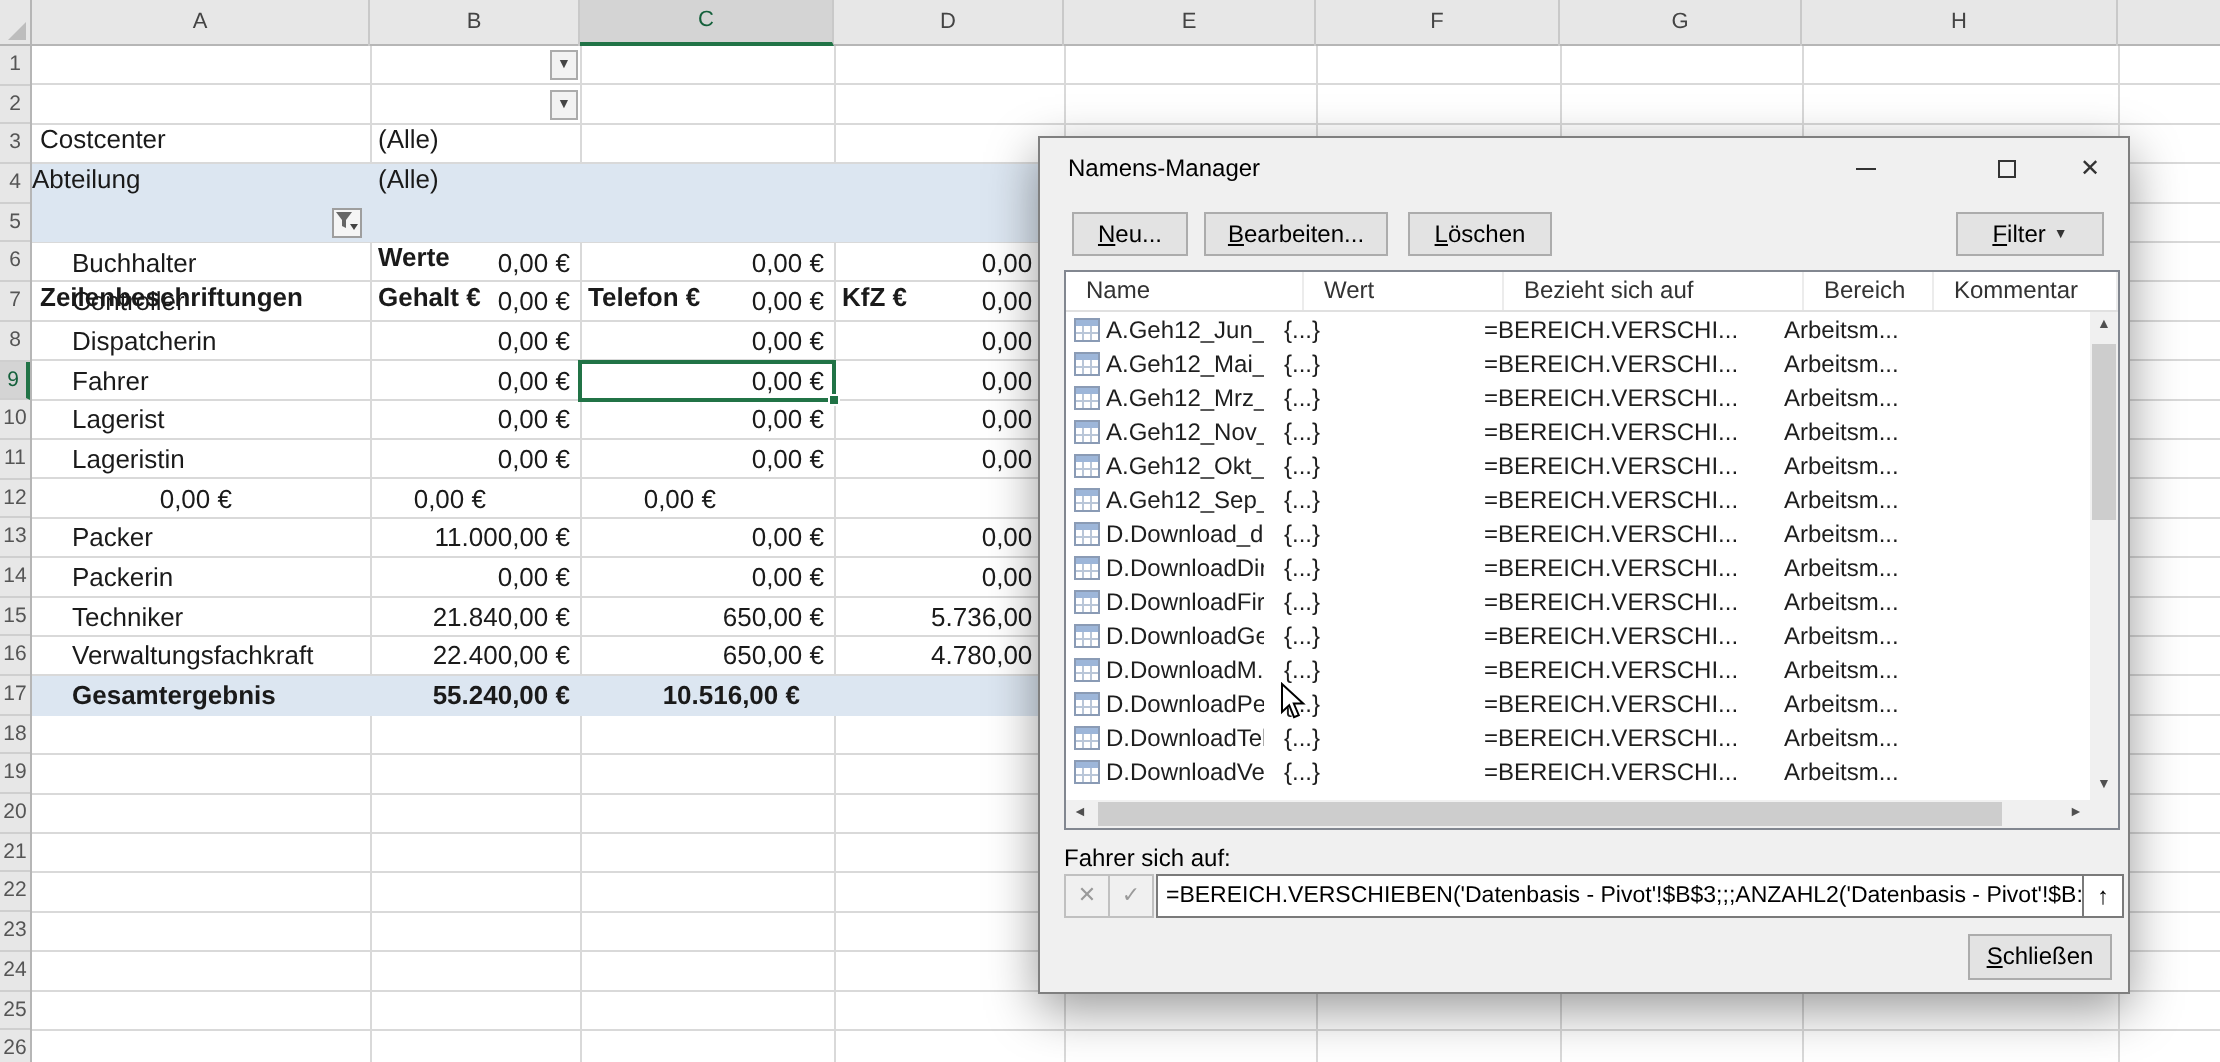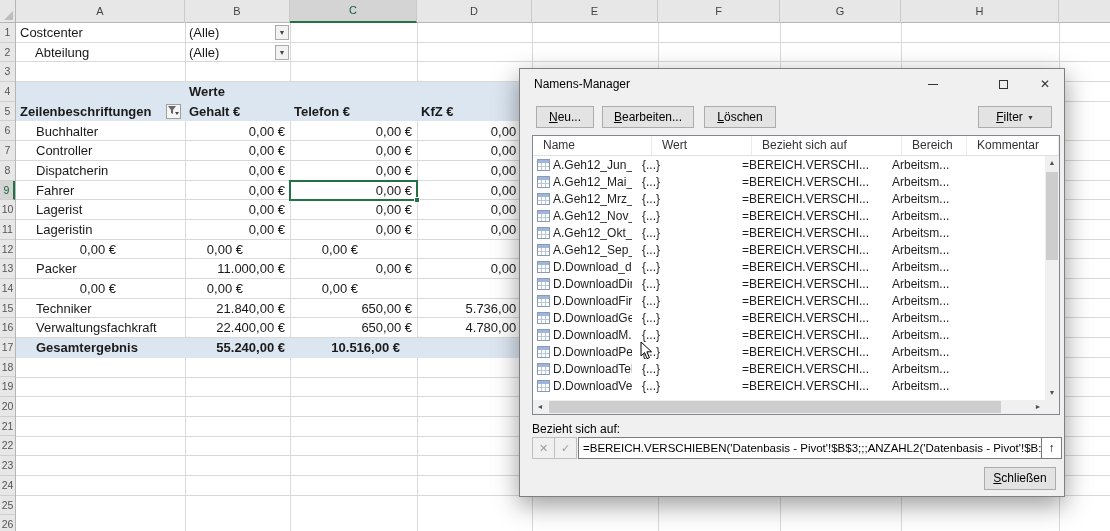--- a/index.html
+++ b/index.html
@@ -25,21 +25,21 @@
             text-align:center; border-bottom:1px solid #CFCFCF; }
   .row-headers div:nth-of-type(9) { background:#D4D4D4; color:#14603B; border-right:2px solid #217346; }
 
   
   .sheetbody { position:absolute; left:16px; top:23px; right:0; bottom:0; background:
       repeating-linear-gradient(to bottom, transparent 0 18.7px, #D9D9D9 18.7px 19.7px); }
   .vl { position:absolute; top:0; bottom:0; width:1px; background:#D9D9D9; }
   .band { position:absolute; left:0; width:516px; background:#DCE6F1; }
   .band45 { top:59.1px; height:39.4px; }
   .band17 { top:315.2px; height:19.7px; }
-  .cell { position:absolute; height:19.7px; line-height:19.7px; font-size:13px; color:#1a1a1a; white-space:nowrap; }
+  .cell { position:absolute; height:19.7px; line-height:19.7px; font-size:13px; color:#1a1a1a; white-space:nowrap;margin-top:37px; }
   .b { font-weight:bold; }
   .ddbtn { position:absolute; width:14px; height:15px; background:#F2F2F2; border:1px solid #ABABAB;
            font-size:7px; color:#444; text-align:center; line-height:13px; }
   .fltbtn { position:absolute; width:15px; height:15px; background:#F5F5F5; border:1px solid #9E9E9E;
            display:flex; align-items:center; justify-content:center; }
   .pivot-rows { position:absolute; left:0; top:98.5px; width:516px; }
   .prow { display:flex; height:19.7px; line-height:19.7px; font-size:13px; color:#1a1a1a; }
   .totrow { position:absolute; left:0; top:315.2px; width:516px; display:flex; height:19.7px;
             line-height:19.7px; font-size:13px; font-weight:bold; color:#1a1a1a; }
   .ca { width:169px; padding-left:20px; overflow:hidden; white-space:nowrap; }
@@ -161,21 +161,21 @@
     <div class="vl" style="left:764px"></div>
     <div class="vl" style="left:885px"></div>
     <div class="vl" style="left:1043px"></div>
 
     <div class="band band45"></div>
     <div class="band band17"></div>
 
     <div class="cell" style="left:4px; top:0">Costcenter</div>
     <div class="cell" style="left:173px; top:0">(Alle)</div>
     <div class="ddbtn" style="left:259px; top:2px"><span>▼</span></div>
-    <div class="cell" style="left:19px; top:19.7px">Abteilung</div>
+    <div class="cell" style="left:0; top:19.7px">Abteilung</div>
     <div class="cell" style="left:173px; top:19.7px">(Alle)</div>
     <div class="ddbtn" style="left:259px; top:21.7px"><span>▼</span></div>
 
     <div class="cell b" style="left:173px; top:59.1px">Werte</div>
     <div class="cell b" style="left:4px; top:78.8px">Zeilenbeschriftungen</div>
     <div class="fltbtn" style="left:150px; top:80.8px">
       <svg width="11" height="10" viewBox="0 0 11 10">
           <path d="M0 0 H8 L5 4 V8 L3 7 V4 Z" fill="#666"></path>
           <path d="M7 6 h4 l-2 3 z" fill="#444"></path>
         </svg>
@@ -235,20 +235,21 @@
         </div>
 
         <div class="prow">
           <div class="ca">Packer</div>
           <div class="cb">11.000,00 €</div>
           <div class="cc">0,00 €</div>
           <div class="cd">0,00 €</div>
         </div>
 
         <div class="prow">
+          <div class="ca">Packerin</div>
           <div class="cb">0,00 €</div>
           <div class="cc">0,00 €</div>
           <div class="cd">0,00 €</div>
         </div>
 
         <div class="prow">
           <div class="ca">Techniker</div>
           <div class="cb">21.840,00 €</div>
           <div class="cc">650,00 €</div>
           <div class="cd">5.736,00 €</div>
@@ -540,21 +541,21 @@
         <div class="sbtn" style="bottom:0">▼</div>
       </div>
       <div class="hscroll">
         <div class="sbtn" style="left:0">◄</div>
         <div class="hthumb"></div>
         <div class="sbtn" style="right:0">►</div>
       </div>
       <div class="scorner"></div>
     </div>
 
-    <div class="refers-label">Bezieht sich auf:</div>
+    <div class="refers-label">Fahrer sich auf:</div>
     <div class="refgrp">
       <div class="refbtn"><span>✕</span></div>
       <div class="refbtn"><span>✓</span></div>
     </div>
     <div class="reffield">=BEREICH.VERSCHIEBEN('Datenbasis - Pivot'!$B$3;;;ANZAHL2('Datenbasis - Pivot'!$B:$B);AN</div>
     <div class="collapsebtn"><span>↑</span></div>
 
     <div class="btn btnClose"><span class="k">S</span><span>chließen</span></div>
   </div>
 

